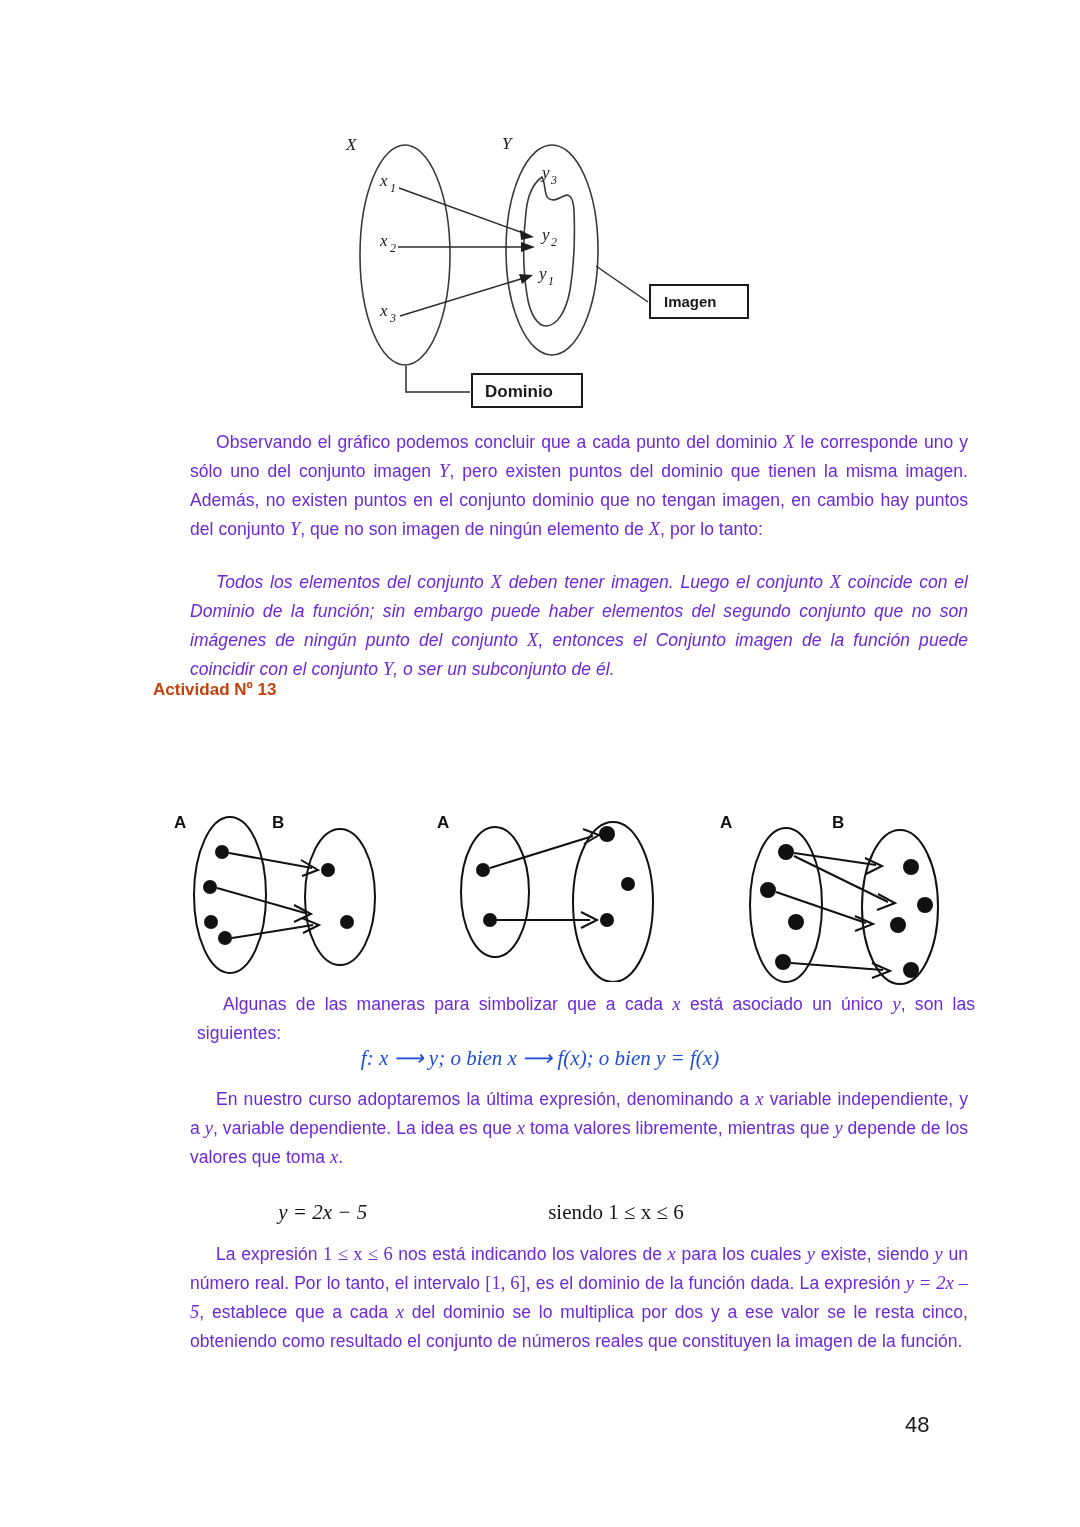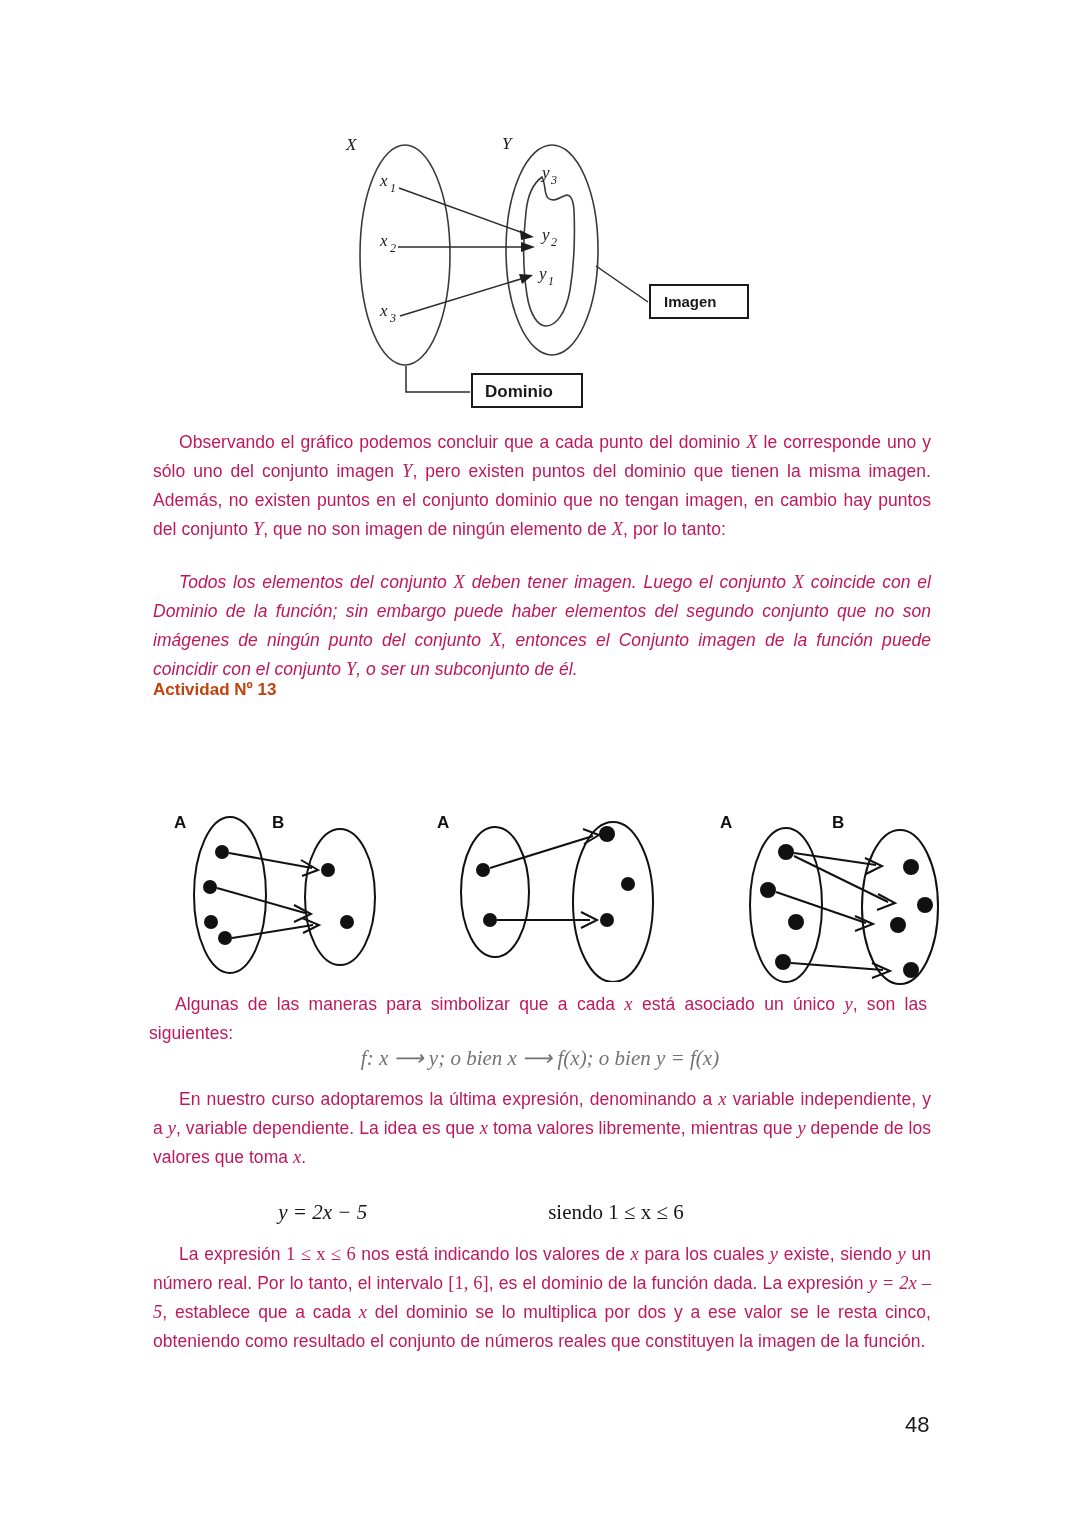--- a/index.html
+++ b/index.html
@@ -16,22 +16,23 @@
     color: #1a1a1a;
     overflow: hidden;
   }
 
   
   .para {
     position: absolute;
     font-size: 17.5px;
     line-height: 29px;
     text-align: justify;
-    color: #be185d;
+    color: #6d28d9;
     letter-spacing: 0.05px;
+    margin-left: 37px;
   }
   .para .ind { display: inline-block; width: 26px; }
   .mathvar {
     font-family: "Liberation Serif", serif;
     font-style: italic;
     font-size: 18.5px;
   }
   .italic-block {
     font-style: italic;
     font-family: "Liberation Sans", sans-serif;
@@ -42,21 +43,21 @@
     font-weight: bold;
     color: #c2410c;
   }
   .centered-eq {
     position: absolute;
     width: 1080px;
     left: 0;
     text-align: center;
     font-family: "Liberation Serif", serif;
     font-size: 21px;
-    color: #737373;
+    color: #1d4ed8;
   }
   .pageno {
     position: absolute;
     font-size: 22px;
     color: #1a1a1a;
   }
 
   
   .figure {
     position: absolute;
@@ -216,21 +217,21 @@
       <polyline points="137,104 155,112 137,119" fill="none" stroke="#111" stroke-width="2"></polyline>
 
       <line x1="73" y1="151" x2="165" y2="158" stroke="#111" stroke-width="2"></line>
       <polyline points="154,151 172,159 154,166" fill="none" stroke="#111" stroke-width="2"></polyline>
 
       <text class="ab-label" x="2" y="16" font-size="17" fill="#111">A</text>
       <text class="ab-label" x="114" y="16" font-size="17" fill="#111">B</text>
     </svg>
   </div>
 
-  <div class="para" style="left:149px; top:990px; width:778px;">
+  <div class="para" style="left:160px; top:990px; width:778px;">
     <span class="ind"></span><span>Algunas de las maneras para simbolizar que a cada </span><span class="mathvar">x</span><span> está asociado un único </span><span class="mathvar">y</span><span>, son las siguientes:</span>
   </div>
 
   <div class="centered-eq" style="top:1046px; font-style:italic;">f: x ⟶ y; o bien x ⟶ f(x); o bien y = f(x)</div>
 
   <div class="para" style="left:153px; top:1085px; width:778px;">
     <span class="ind"></span><span>En nuestro curso adoptaremos la última expresión, denominando a </span><span class="mathvar">x</span><span> variable independiente, y a </span><span class="mathvar">y</span><span>, variable dependiente. La idea es que </span><span class="mathvar">x</span><span> toma valores libremente, mientras que </span><span class="mathvar">y</span><span> depende de los valores que toma </span><span class="mathvar">x</span><span>.</span>
   </div>
 
 

